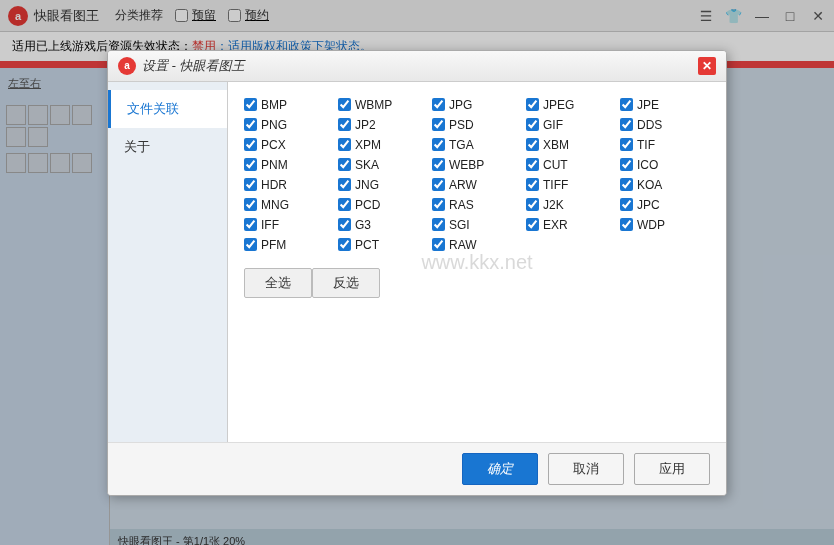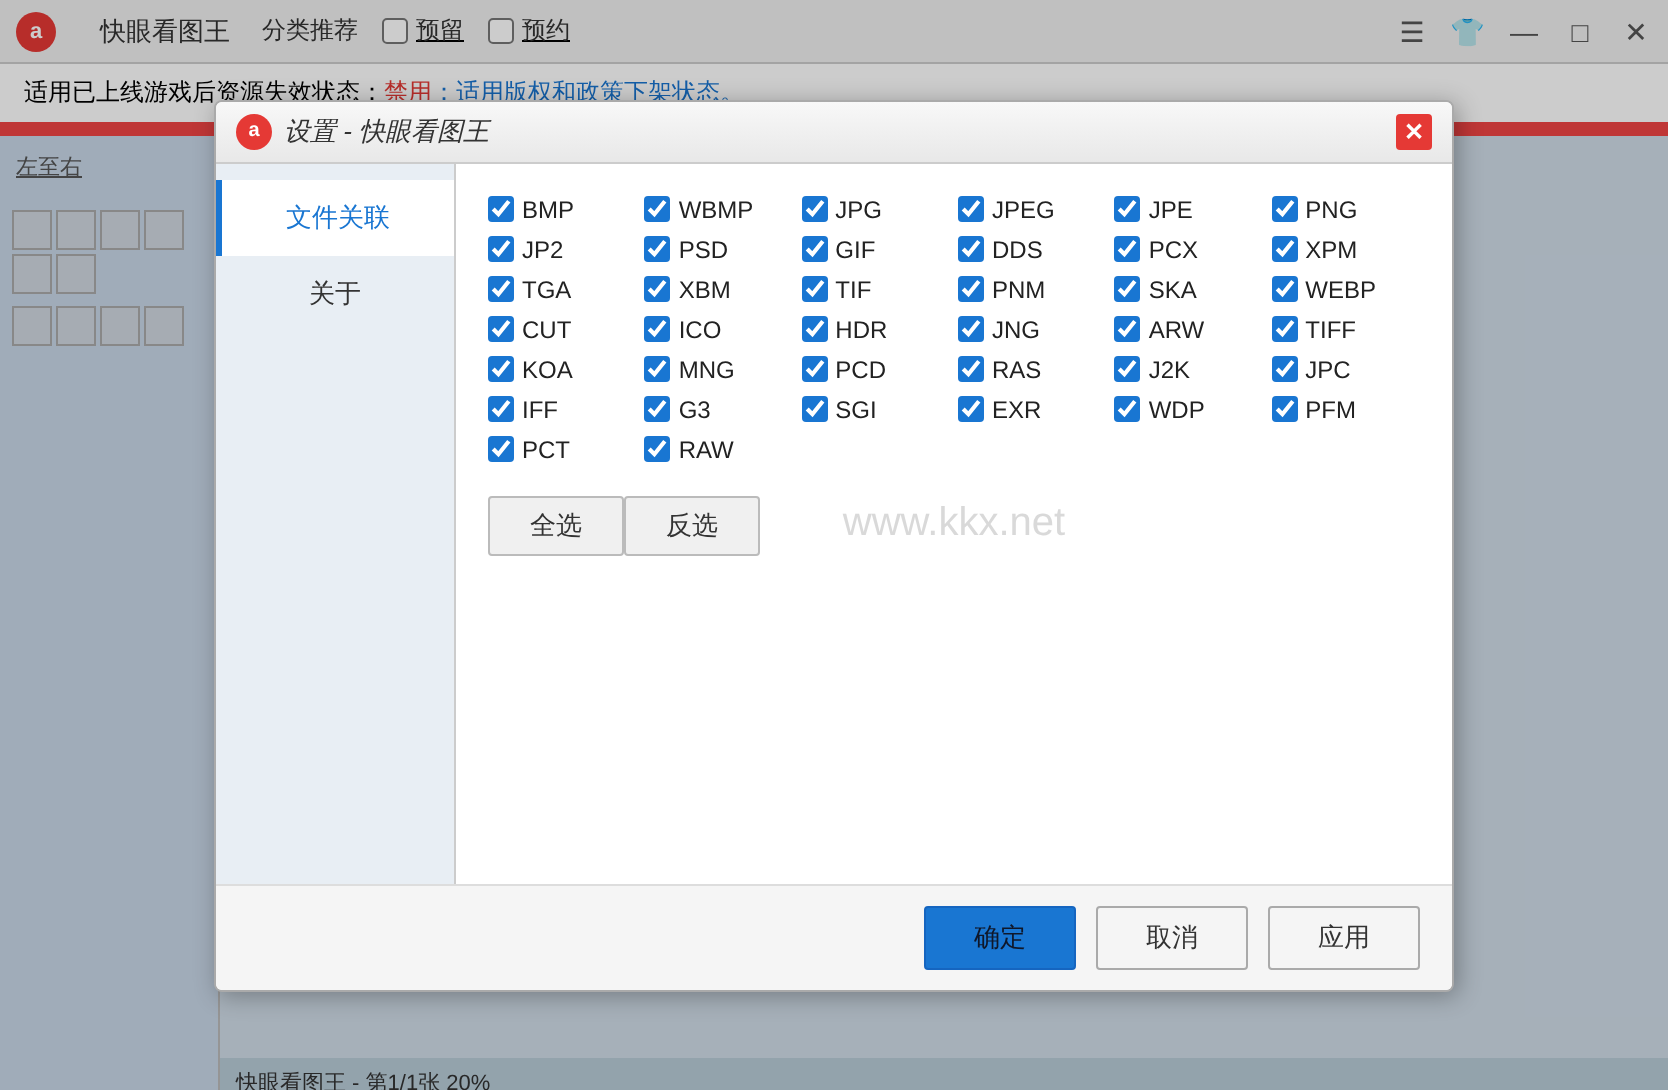--- a/index.html
+++ b/index.html
@@ -32,21 +32,20 @@
       align-items: center;
       justify-content: center;
       color: white;
       font-size: 11px;
       font-weight: bold;
       margin-right: 6px;
     }
     .title-bar-text {
       font-size: 13px;
       color: #333;
-      margin-left: 16px;
     }
     .title-bar-nav {
       display: flex;
       align-items: center;
       margin-left: 16px;
       gap: 12px;
     }
     .title-bar-nav span {
       font-size: 12px;
       color: #333;
@@ -205,39 +204,38 @@
       width: 120px;
       background: #e8eef4;
       border-right: 1px solid #ccc;
       padding: 8px 0;
     }
     .modal-nav-item {
       padding: 10px 16px;
       font-size: 13px;
       color: #333;
       cursor: pointer;
-      text-align: center;
     }
     .modal-nav-item.active {
       background: white;
       border-left: 3px solid #1976d2;
       color: #1976d2;
     }
 
     
     .modal-content {
       flex: 1;
       padding: 16px;
       background: white;
     }
 
     
     .file-grid {
       display: grid;
-      grid-template-columns: repeat(6, 1fr);
+      grid-template-columns: repeat(5, 1fr);
       gap: 6px 4px;
       margin-bottom: 16px;
     }
     .file-item {
       display: flex;
       align-items: center;
       gap: 4px;
       font-size: 12px;
     }
     .file-item input[type="checkbox"] {
@@ -277,22 +275,23 @@
     }
     .footer-btn {
       padding: 6px 24px;
       font-size: 13px;
       border-radius: 2px;
       cursor: pointer;
       border: 1px solid #aaa;
     }
     .footer-btn.primary {
       background: #1976d2;
-      color: #0f172a;
+      color: #ffffff;
       border-color: #1565c0;
+      font-style: italic;
     }
     .footer-btn.secondary {
       background: #f5f5f5;
       color: #333;
     }
 
     
     .watermark {
       position: absolute;
       top: 50%;

